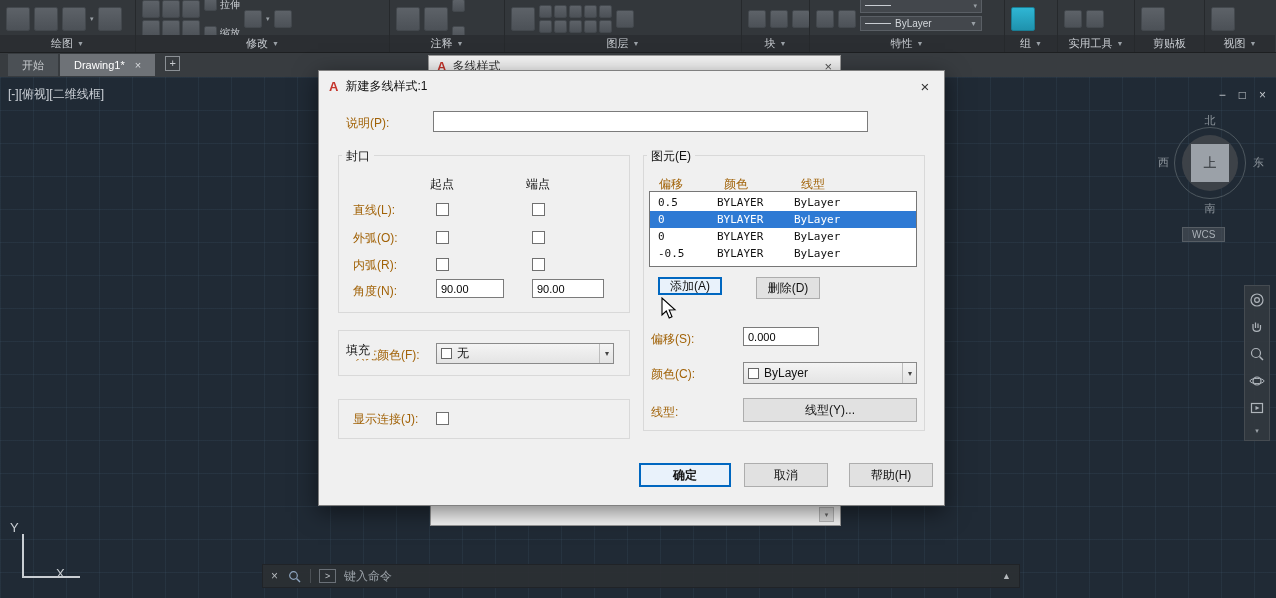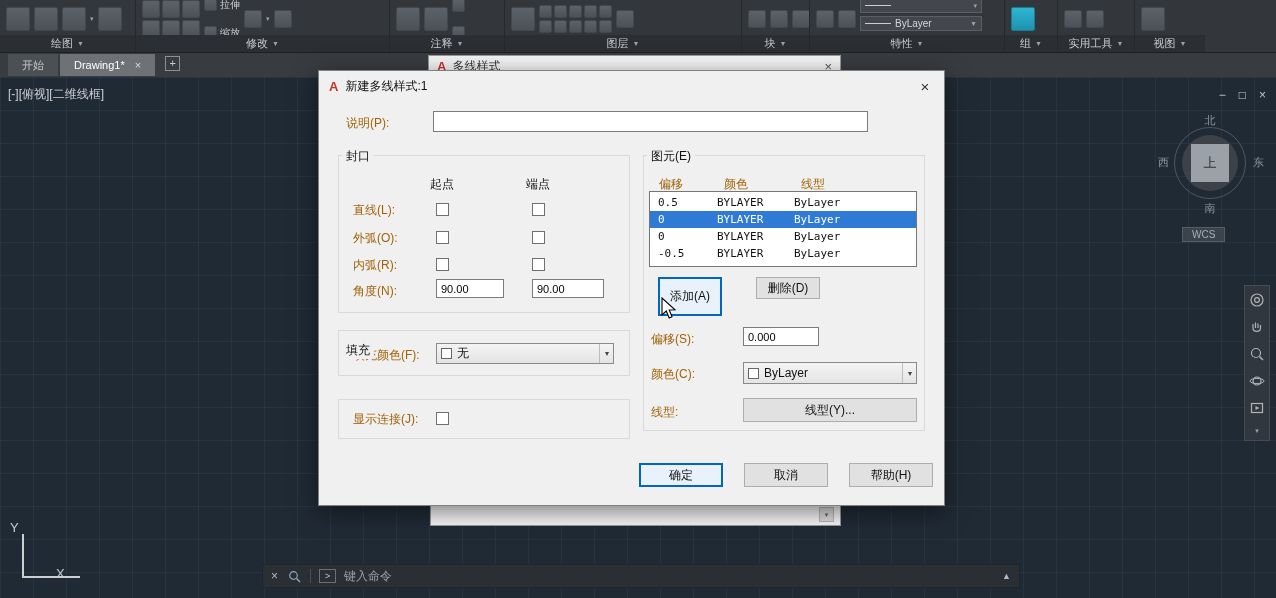--- a/index.html
+++ b/index.html
@@ -233,20 +233,28 @@
       <div class="panel-icons">
         <span class="ic ic18"></span>
         <span class="ic ic18"></span>
       </div>
       <div class="panel-label">
         <span>实用工具</span>
         <span class="arr">▼</span>
       </div>
     </div>
 
+    <div class="panel" style="width:70px">
+      <div class="panel-icons">
+        <span class="ic ic24"></span>
+      </div>
+      <div class="panel-label">
+        <span>剪贴板</span>
+      </div>
+    </div>
 
     <div class="panel" style="width:70px; border-right:none">
       <div class="panel-icons">
         <span class="ic ic24"></span>
       </div>
       <div class="panel-label">
         <span>视图</span>
         <span class="arr">▼</span>
       </div>
     </div>
@@ -422,21 +430,21 @@
         <span class="ecell-color">BYLAYER</span>
         <span class="ecell-linetype">ByLayer</span>
       </div>
       <div class="erow">
         <span class="ecell-offset">-0.5</span>
         <span class="ecell-color">BYLAYER</span>
         <span class="ecell-linetype">ByLayer</span>
       </div>
     </div>
 
-    <div class="btn focused" style="left:339px; top:206px; width:64px; height:39px;">
+    <div class="btn focused" style="left:339px; top:206px; width:64px; height:18px;">
       <span>添加(A)</span>
     </div>
     <div class="btn" style="left:437px; top:206px; width:64px; height:22px;">
       <span>删除(D)</span>
     </div>
 
     <span class="lbl" style="left:332px; top:260px;">偏移(S):</span>
     <input class="tb-input" style="left: 424px; top: 256px; width: 76px; height: 19px;" value="0.000">
 
     <span class="lbl" style="left:332px; top:295px;">颜色(C):</span>
@@ -446,21 +454,21 @@
       <span class="dd-arrow">
         <span>▾</span>
       </span>
     </div>
 
     <span class="lbl" style="left:332px; top:333px;">线型:</span>
     <div class="btn" style="left:424px; top:327px; width:174px; height:24px;">
       <span>线型(Y)...</span>
     </div>
 
-    <div class="btn focused" style="left:320px; top:392px; width:84px; height:24px;">
+    <div class="btn focused" style="left:320px; top:392px; width:92px; height:24px;font-weight:bold;">
       <span>确定</span>
     </div>
     <div class="btn" style="left:425px; top:392px; width:84px; height:24px;">
       <span>取消</span>
     </div>
     <div class="btn" style="left:530px; top:392px; width:84px; height:24px;">
       <span>帮助(H)</span>
     </div>
   </div>
 

